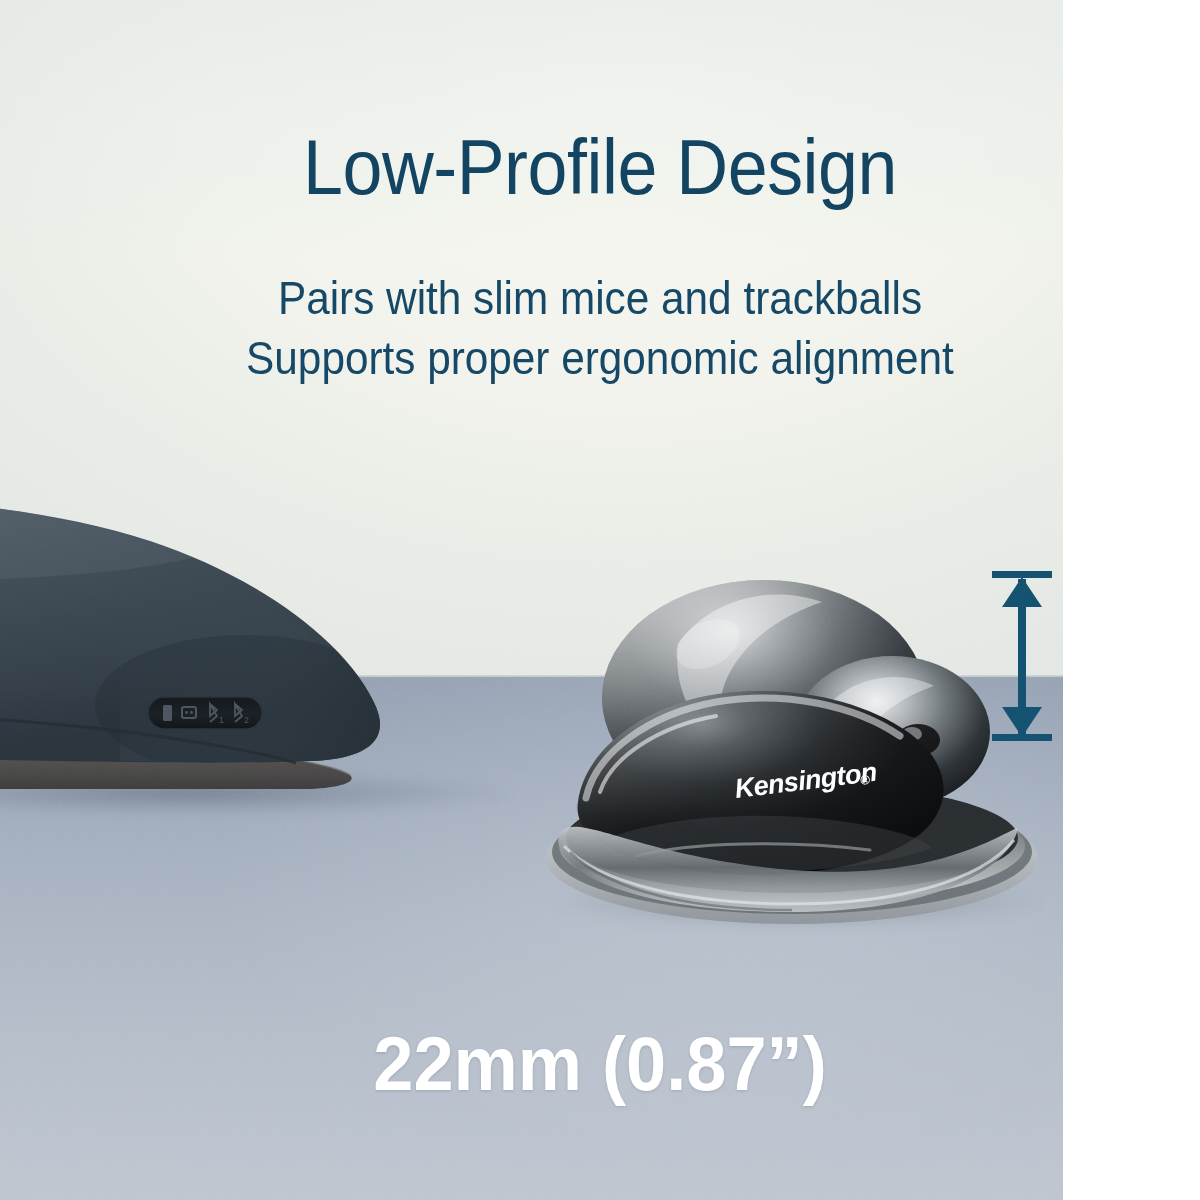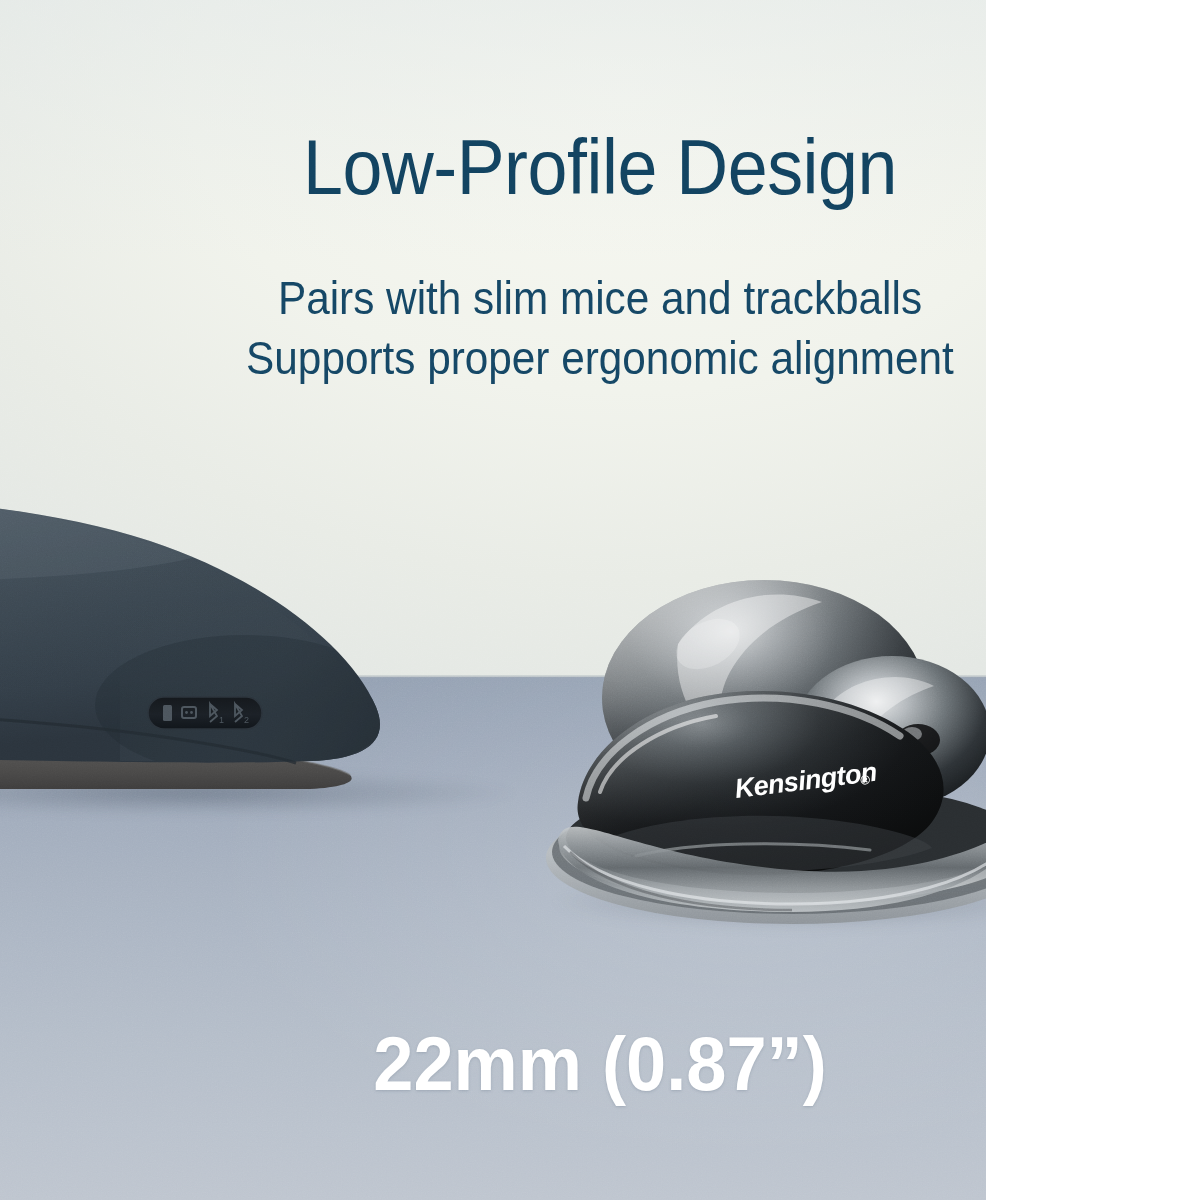--- a/index.html
+++ b/index.html
@@ -3,21 +3,21 @@
 <meta charset="utf-8">
 <title>Low-Profile Design</title>
 <style>
   html, body {
     margin: 0;
     padding: 0;
     background: #ffffff;
   }
   #stage {
     position: relative;
-    width: 986px;
+    width: 1063px;
     height: 1200px;
     overflow: hidden;
     font-family: "Liberation Sans", sans-serif;
     -webkit-font-smoothing: antialiased;
   }
 
   
   .wall {
     position: absolute;
     left: 0; top: 0;

